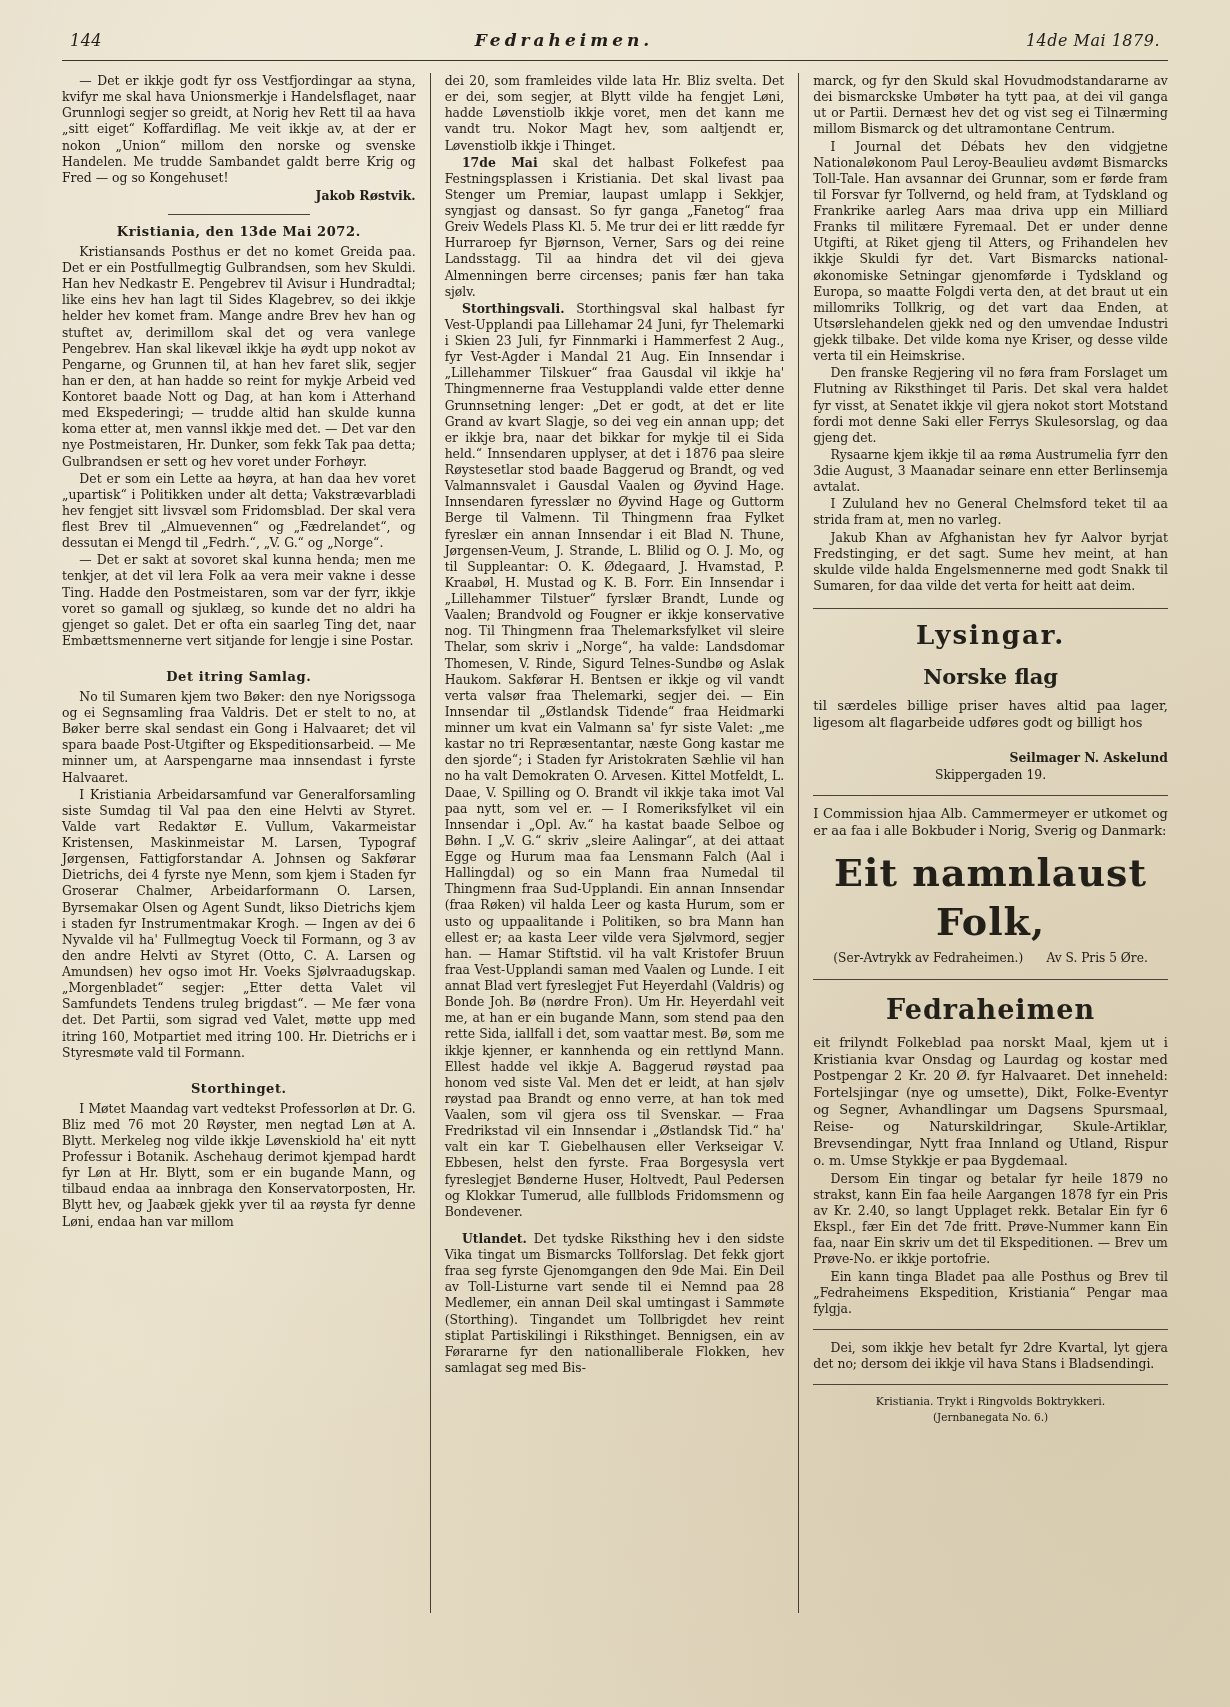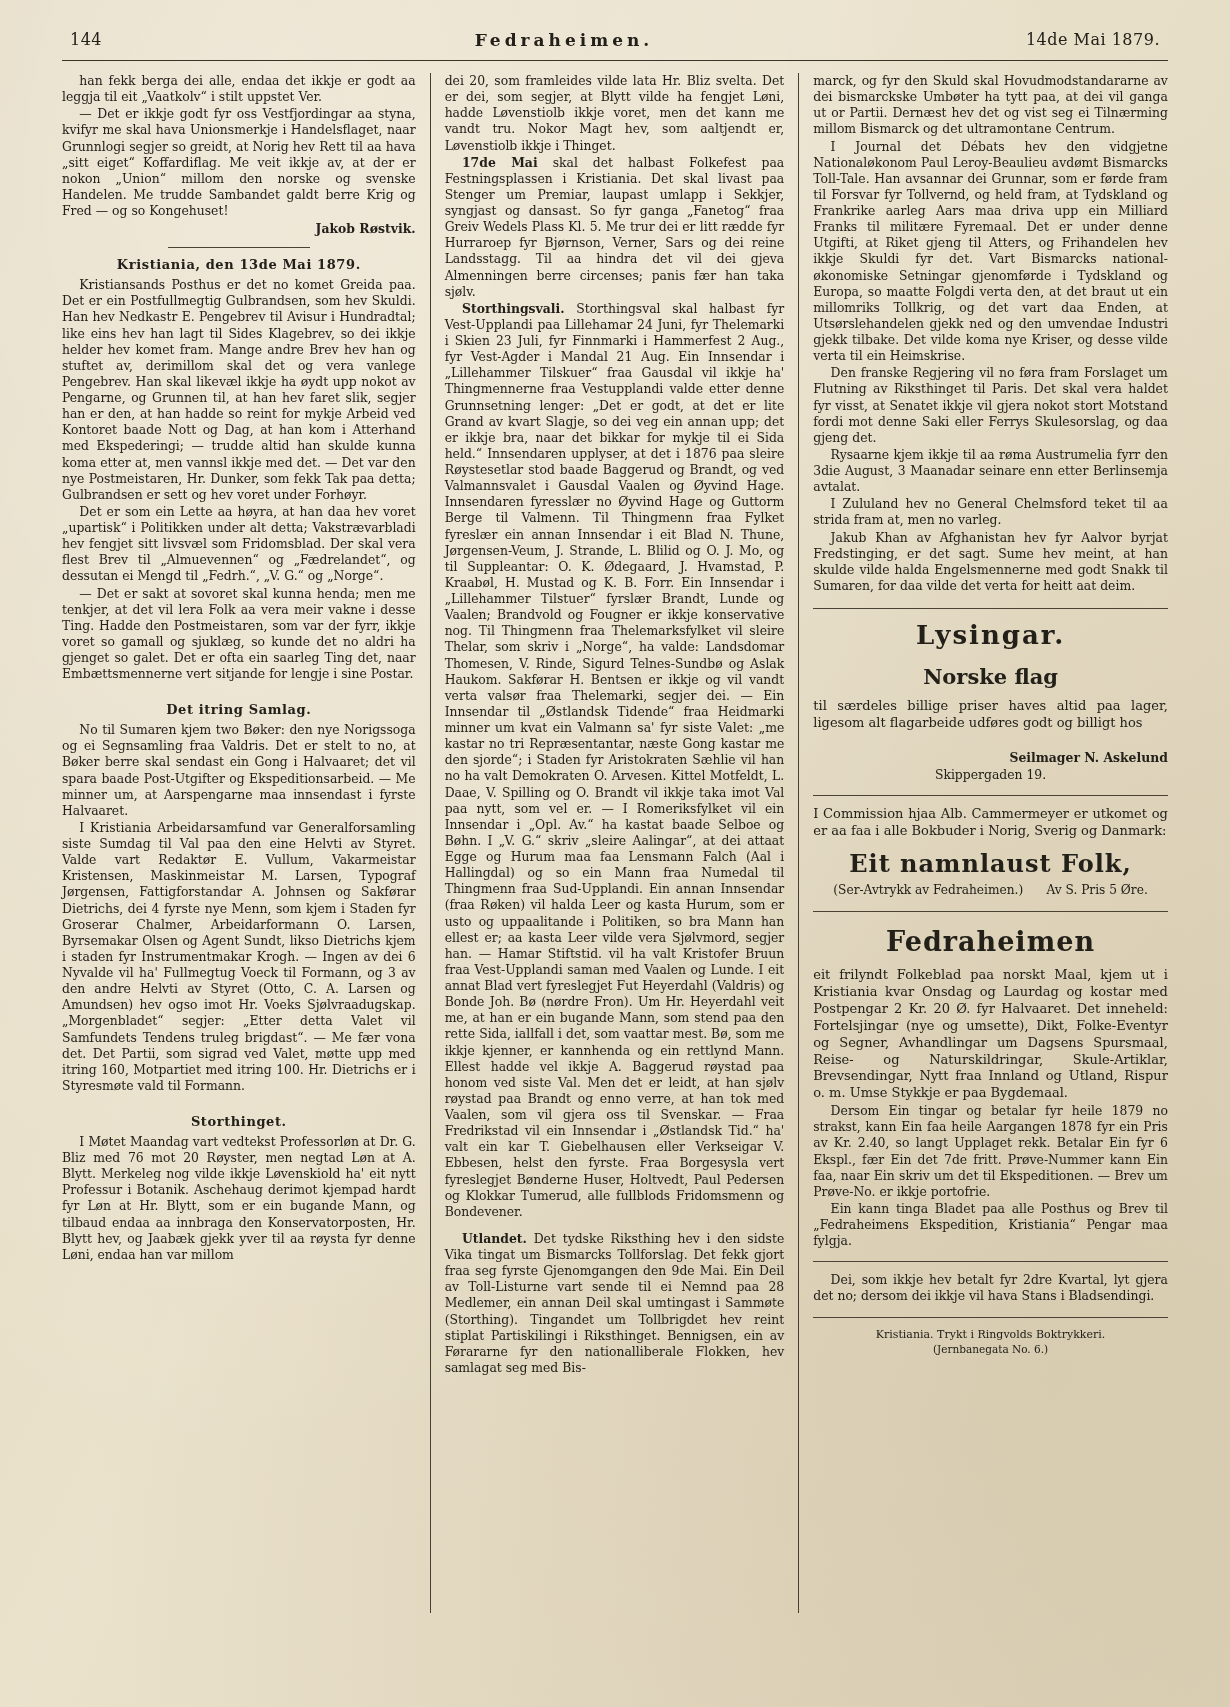--- a/index.html
+++ b/index.html
@@ -33,25 +33,26 @@
   .sheet {
     position: relative;
     z-index: 1;
     padding: 30px 62px 24px 62px;
     box-sizing: border-box;
     height: 100%;
   }
   
   .masthead {
     display: flex;
-    align-items: flex-start;
+    align-items: center;
     justify-content: space-between;
     font-size: 16px;
     letter-spacing: 0.5px;
     padding: 0 8px 6px 8px;
+    font-style: italic;
   }
   .masthead .folio { font-size: 16px; }
   .masthead .title {
     font-family: "DejaVu Serif", serif;
     font-size: 17px;
     letter-spacing: 4px;
     font-weight: 600;
   }
   .masthead .date { font-size: 16px; }
   .rule-top {
@@ -127,21 +128,21 @@
   .ad-body { text-indent: 0; font-size: 13px; line-height: 1.3; }
   .ad-name {
     text-align: right;
     font-weight: 700;
     text-indent: 0;
     margin-top: 18px;
   }
   .ad-addr { text-align: center; text-indent: 0; }
   .ad-big {
     text-align: center;
-    font-size: 24px;
+    font-size: 38px;
     font-weight: 700;
     letter-spacing: 1px;
     margin: 8px 0 4px 0;
     text-indent: 0;
   }
   .ad-big2 {
     text-align: center;
     font-size: 27px;
     font-weight: 700;
     letter-spacing: 1px;
@@ -167,27 +168,26 @@
     <div class="masthead">
       <div class="folio">144</div>
       <div class="title">Fedraheimen.</div>
       <div class="date">14de Mai 1879.</div>
     </div>
     <hr class="rule-top">
 
     <div class="columns">
 
       <div class="col col-1">
-        <p>han fekk berga dei alle, endaa det ikkje er godt aa leggja til eit „Vaatkolv“ i stilt uppstet Ver.</p>
         <p>— Det er ikkje godt fyr oss Vestfjordingar aa styna, kvifyr me skal hava Unionsmerkje i Handelsflaget, naar Grunnlogi segjer so greidt, at Norig hev Rett til aa hava „sitt eiget“ Koffardiflag. Me veit ikkje av, at der er nokon „Union“ millom den norske og svenske Handelen. Me trudde Sambandet galdt berre Krig og Fred — og so Kongehuset!</p>
         <p class="sig">Jakob Røstvik.</p>
 
         <hr class="short-rule">
 
-        <p class="sec-head">Kristiania, den 13de Mai 1879.</p>
+        <p class="sec-head">Kristiania, den 13de Mai 2072.</p>
         <p>Kristiansands Posthus er det no komet Greida paa. Det er ein Postfullmegtig Gulbrandsen, som hev Skuldi. Han hev Nedkastr E. Pengebrev til Avisur i Hundradtal; like eins hev han lagt til Sides Klagebrev, so dei ikkje helder hev komet fram. Mange andre Brev hev han og stuftet av, derimillom skal det og vera vanlege Pengebrev. Han skal likevæl ikkje ha øydt upp nokot av Pengarne, og Grunnen til, at han hev faret slik, segjer han er den, at han hadde so reint for mykje Arbeid ved Kontoret baade Nott og Dag, at han kom i Atterhand med Ekspederingi; — trudde altid han skulde kunna koma etter at, men vannsl ikkje med det. — Det var den nye Postmeistaren, Hr. Dunker, som fekk Tak paa detta; Gulbrandsen er sett og hev voret under Forhøyr.</p>
         <p>Det er som ein Lette aa høyra, at han daa hev voret „upartisk“ i Politikken under alt detta; Vakstræva­rbladi hev fengjet sitt livsvæl som Fridomsblad. Der skal vera flest Brev til „Almuevennen“ og „Fædrelandet“, og dessutan ei Mengd til „Fedrh.“, „V. G.“ og „Norge“.</p>
         <p>— Det er sakt at sovoret skal kunna henda; men me tenkjer, at det vil lera Folk aa vera meir vakne i desse Ting. Hadde den Postmeistaren, som var der fyrr, ikkje voret so gamall og sjuklæg, so kunde det no aldri ha gjenget so galet. Det er ofta ein saarleg Ting det, naar Embættsmennerne vert sitjande for lengje i sine Postar.</p>
 
         <div class="sp"></div>
 
         <p class="sec-head">Det itring Samlag.</p>
         <p>No til Sumaren kjem two Bøker: den nye Norigssoga og ei Segnsamling fraa Valdris. Det er stelt to no, at Bøker berre skal sendast ein Gong i Halvaaret; det vil spara baade Post-Utgifter og Ekspeditionsarbeid. — Me minner um, at Aarspengarne maa innsendast i fyrste Halvaaret.</p>
         <p>I Kristiania Arbeidarsamfund var Generalforsamling siste Sumdag til Val paa den eine Helvti av Styret. Valde vart Redaktør E. Vullum, Vakarmeistar Kristensen, Maskinmeistar M. Larsen, Typograf Jørgensen, Fattigforstandar A. Johnsen og Sakførar Dietrichs, dei 4 fyrste nye Menn, som kjem i Staden fyr Groserar Chalmer, Arbeidarformann O. Larsen, Byrsemakar Olsen og Agent Sundt, likso Dietrichs kjem i staden fyr Instrumentmakar Krogh. — Ingen av dei 6 Nyvalde vil ha' Fullmegtug Voeck til Formann, og 3 av den andre Helvti av Styret (Otto, C. A. Larsen og Amundsen) hev ogso imot Hr. Voeks Sjølvraadugskap. „Morgenbladet“ segjer: „Etter detta Valet vil Samfundets Tendens truleg brigdast“. — Me fær vona det. Det Partii, som sigrad ved Valet, møtte upp med itring 160, Motpartiet med itring 100. Hr. Dietrichs er i Styresmøte vald til Formann.</p>
 

